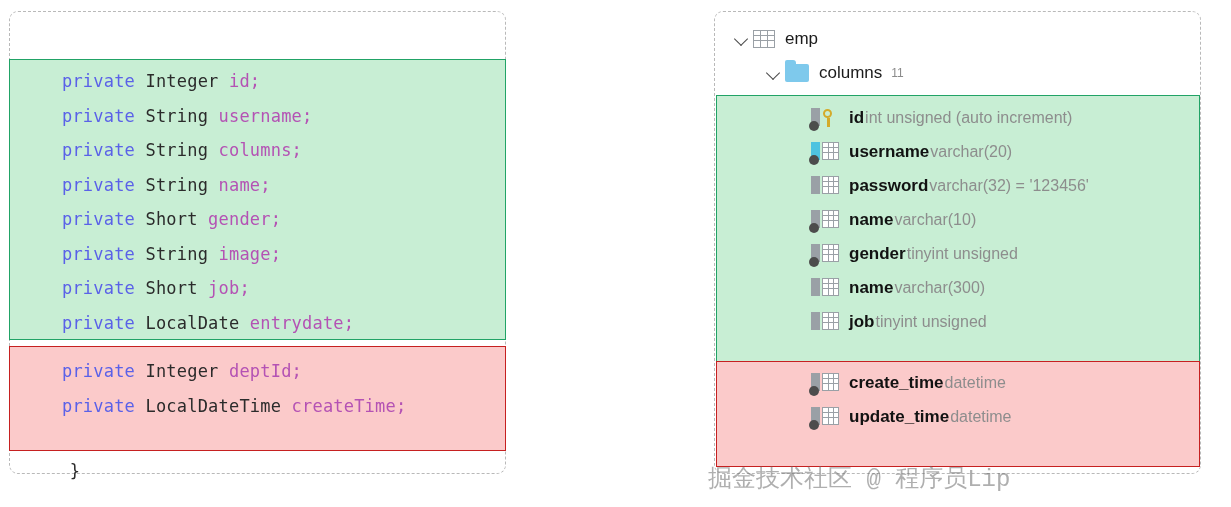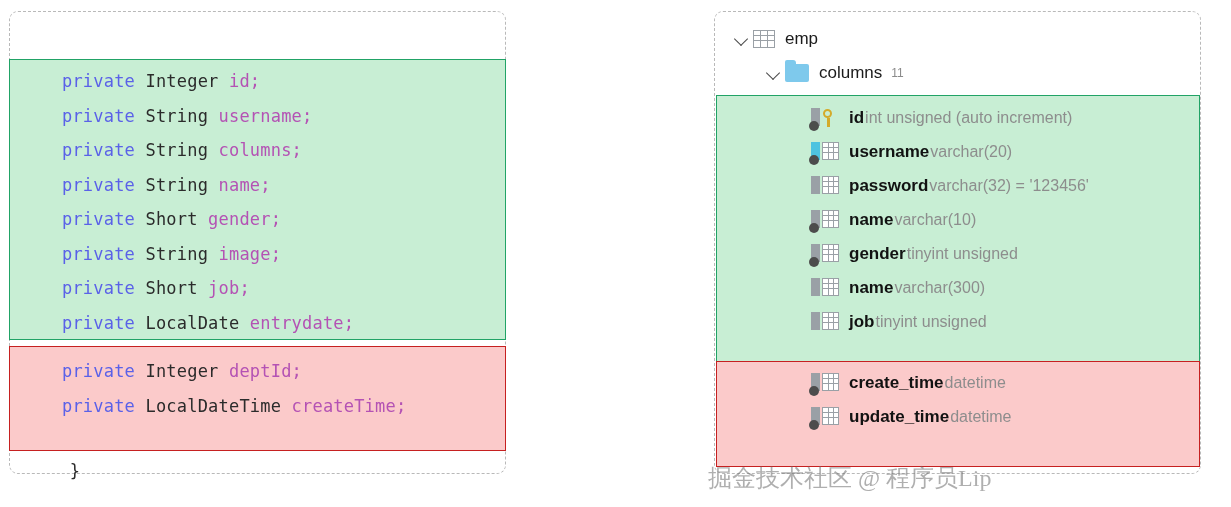--- a/index.html
+++ b/index.html
@@ -241,21 +241,21 @@
   }
 
   
   #watermark {
     position: absolute;
     left: 708px;
     top: 462px;
     font-size: 24px;
     color: rgba(110,110,110,0.55);
     white-space: nowrap;
-    font-family: Liberation Serif, serif;
+    font-family: Liberation Mono, monospace;
     text-align: center;
   }
 </style>
 </head>
 <body>
 
 <div id="code-panel">
 
   <div id="code-head" class="code-line">
     <span class="kw">public class Emp {</span>

